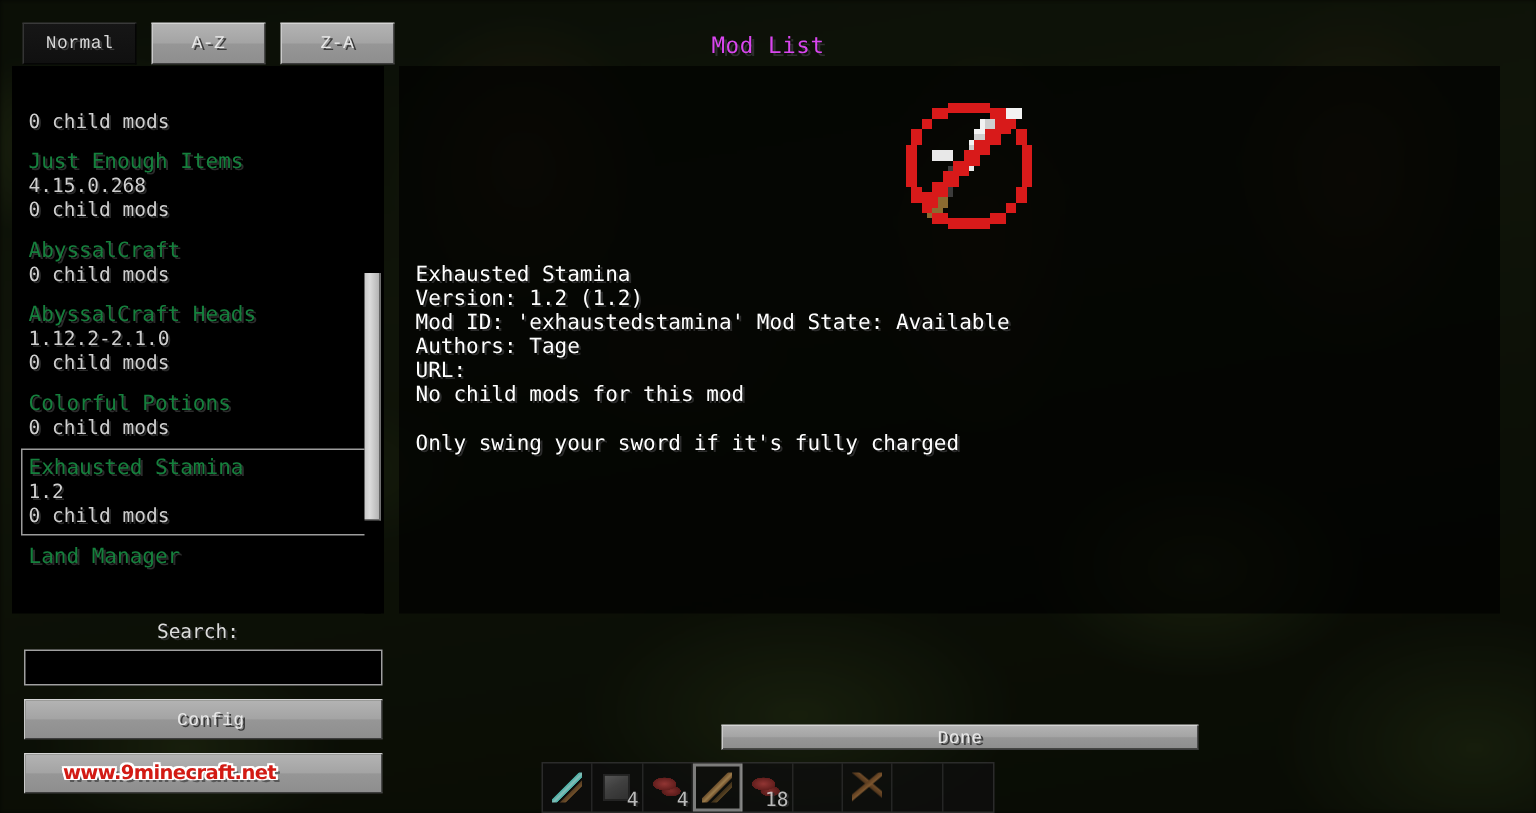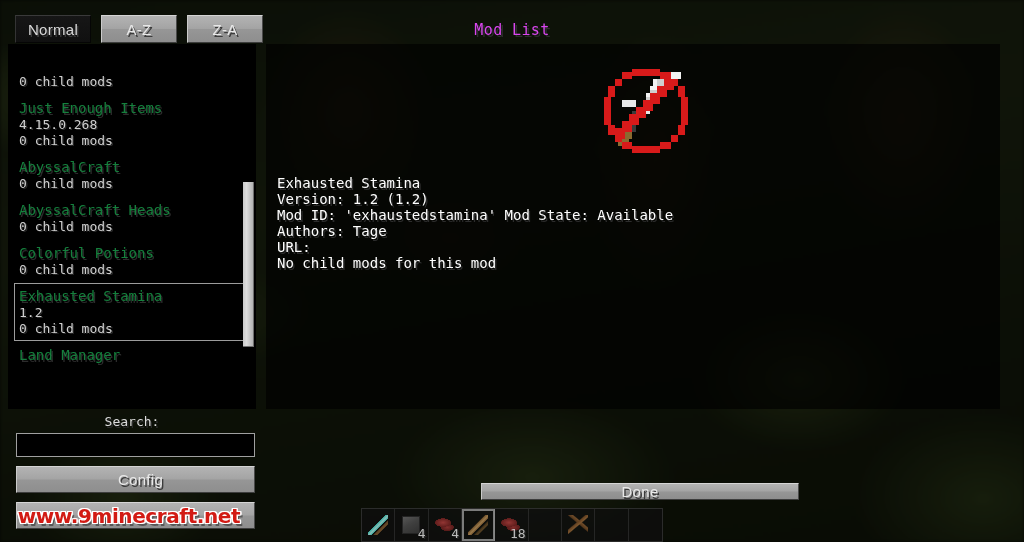--- a/index.html
+++ b/index.html
@@ -108,24 +108,24 @@
   
   .mc-btn {
     display: flex; align-items: center; justify-content: center;
     background: linear-gradient(180deg, #b3b3b3 0%, #a4a4a4 48%, #969696 52%, #8e8e8e 100%);
     border-top: 1px solid #d5d5d5;
     border-left: 1px solid #cbcbcb;
     border-right: 1px solid #4a4a4a;
     border-bottom: 1px solid #3d3d3d;
     color: #e8e8e8;
     text-shadow: 1.6px 1.6px 0 #3b3b3b;
-    font-size: 15px;
+    font-size: 12px;
     letter-spacing: .3px;
     cursor: pointer;
-    font-family: Liberation Sans, sans-serif;
+    font-family: Liberation Mono, monospace;
   }
   .mc-btn.dark {
     background: linear-gradient(180deg, #161616 0%, #101010 100%);
     border-top: 1px solid #3a3a3a;
     border-left: 1px solid #343434;
     border-right: 1px solid #050505;
     border-bottom: 1px solid #050505;
     color: #d8d8d8;
   }
 
@@ -229,26 +229,26 @@
   }
   #watermark-bar {
     position: absolute;
     top: 502px; left: 16px;
     width: 239px; height: 27px;
     z-index: 5;
     position: absolute;
   }
   #watermark-text {
     position: absolute;
-    top: 503px; left: 32px;
+    top: 503px; left: 16px;
     width: 194px; height: 25px;
     display: flex; align-items: center; justify-content: center;
     font-family: "DejaVu Sans", "Liberation Sans", sans-serif;
     font-weight: bold;
-    font-size: 20px;
+    font-size: 13px;
     color: #d21b14;
     letter-spacing: -.4px;
     text-shadow:
       -1.3px -1.3px 0 #fff, 1.3px -1.3px 0 #fff,
       -1.3px 1.3px 0 #fff, 1.3px 1.3px 0 #fff,
       0 -1.3px 0 #fff, 0 1.3px 0 #fff,
       -1.3px 0 0 #fff, 1.3px 0 0 #fff,
       2.5px 2.5px 0 rgba(0,0,0,.4);
     z-index: 6;
     white-space: nowrap;
@@ -353,20 +353,21 @@
         <div class="mod-children">0 child mods</div>
       </div>
 
       <div class="mod-entry">
         <div class="mod-name">AbyssalCraft</div>
         <div class="mod-children">0 child mods</div>
       </div>
 
       <div class="mod-entry">
         <div class="mod-name">AbyssalCraft Heads</div>
+        <div class="mod-version">1.12.2-2.1.0</div>
         <div class="mod-children">0 child mods</div>
       </div>
 
       <div class="mod-entry">
         <div class="mod-name">Colorful Potions</div>
         <div class="mod-children">0 child mods</div>
       </div>
 
       <div class="mod-entry selected">
         <div class="mod-name">Exhausted Stamina</div>
@@ -464,17 +465,18 @@
     </svg>
   </div>
 
   <div id="detail-text">
     <div class="dline">Exhausted Stamina</div>
     <div class="dline">Version: 1.2 (1.2)</div>
     <div class="dline">Mod ID: 'exhaustedstamina' Mod State: Available</div>
     <div class="dline">Authors: Tage</div>
     <div class="dline">URL:</div>
     <div class="dline">No child mods for this mod</div>
+    <div class="dline gap">Only swing your sword if it's fully charged</div>
   </div>
 
   <div id="done-button" class="mc-btn">Done</div>
 
 </div>
 
 </body></html>

